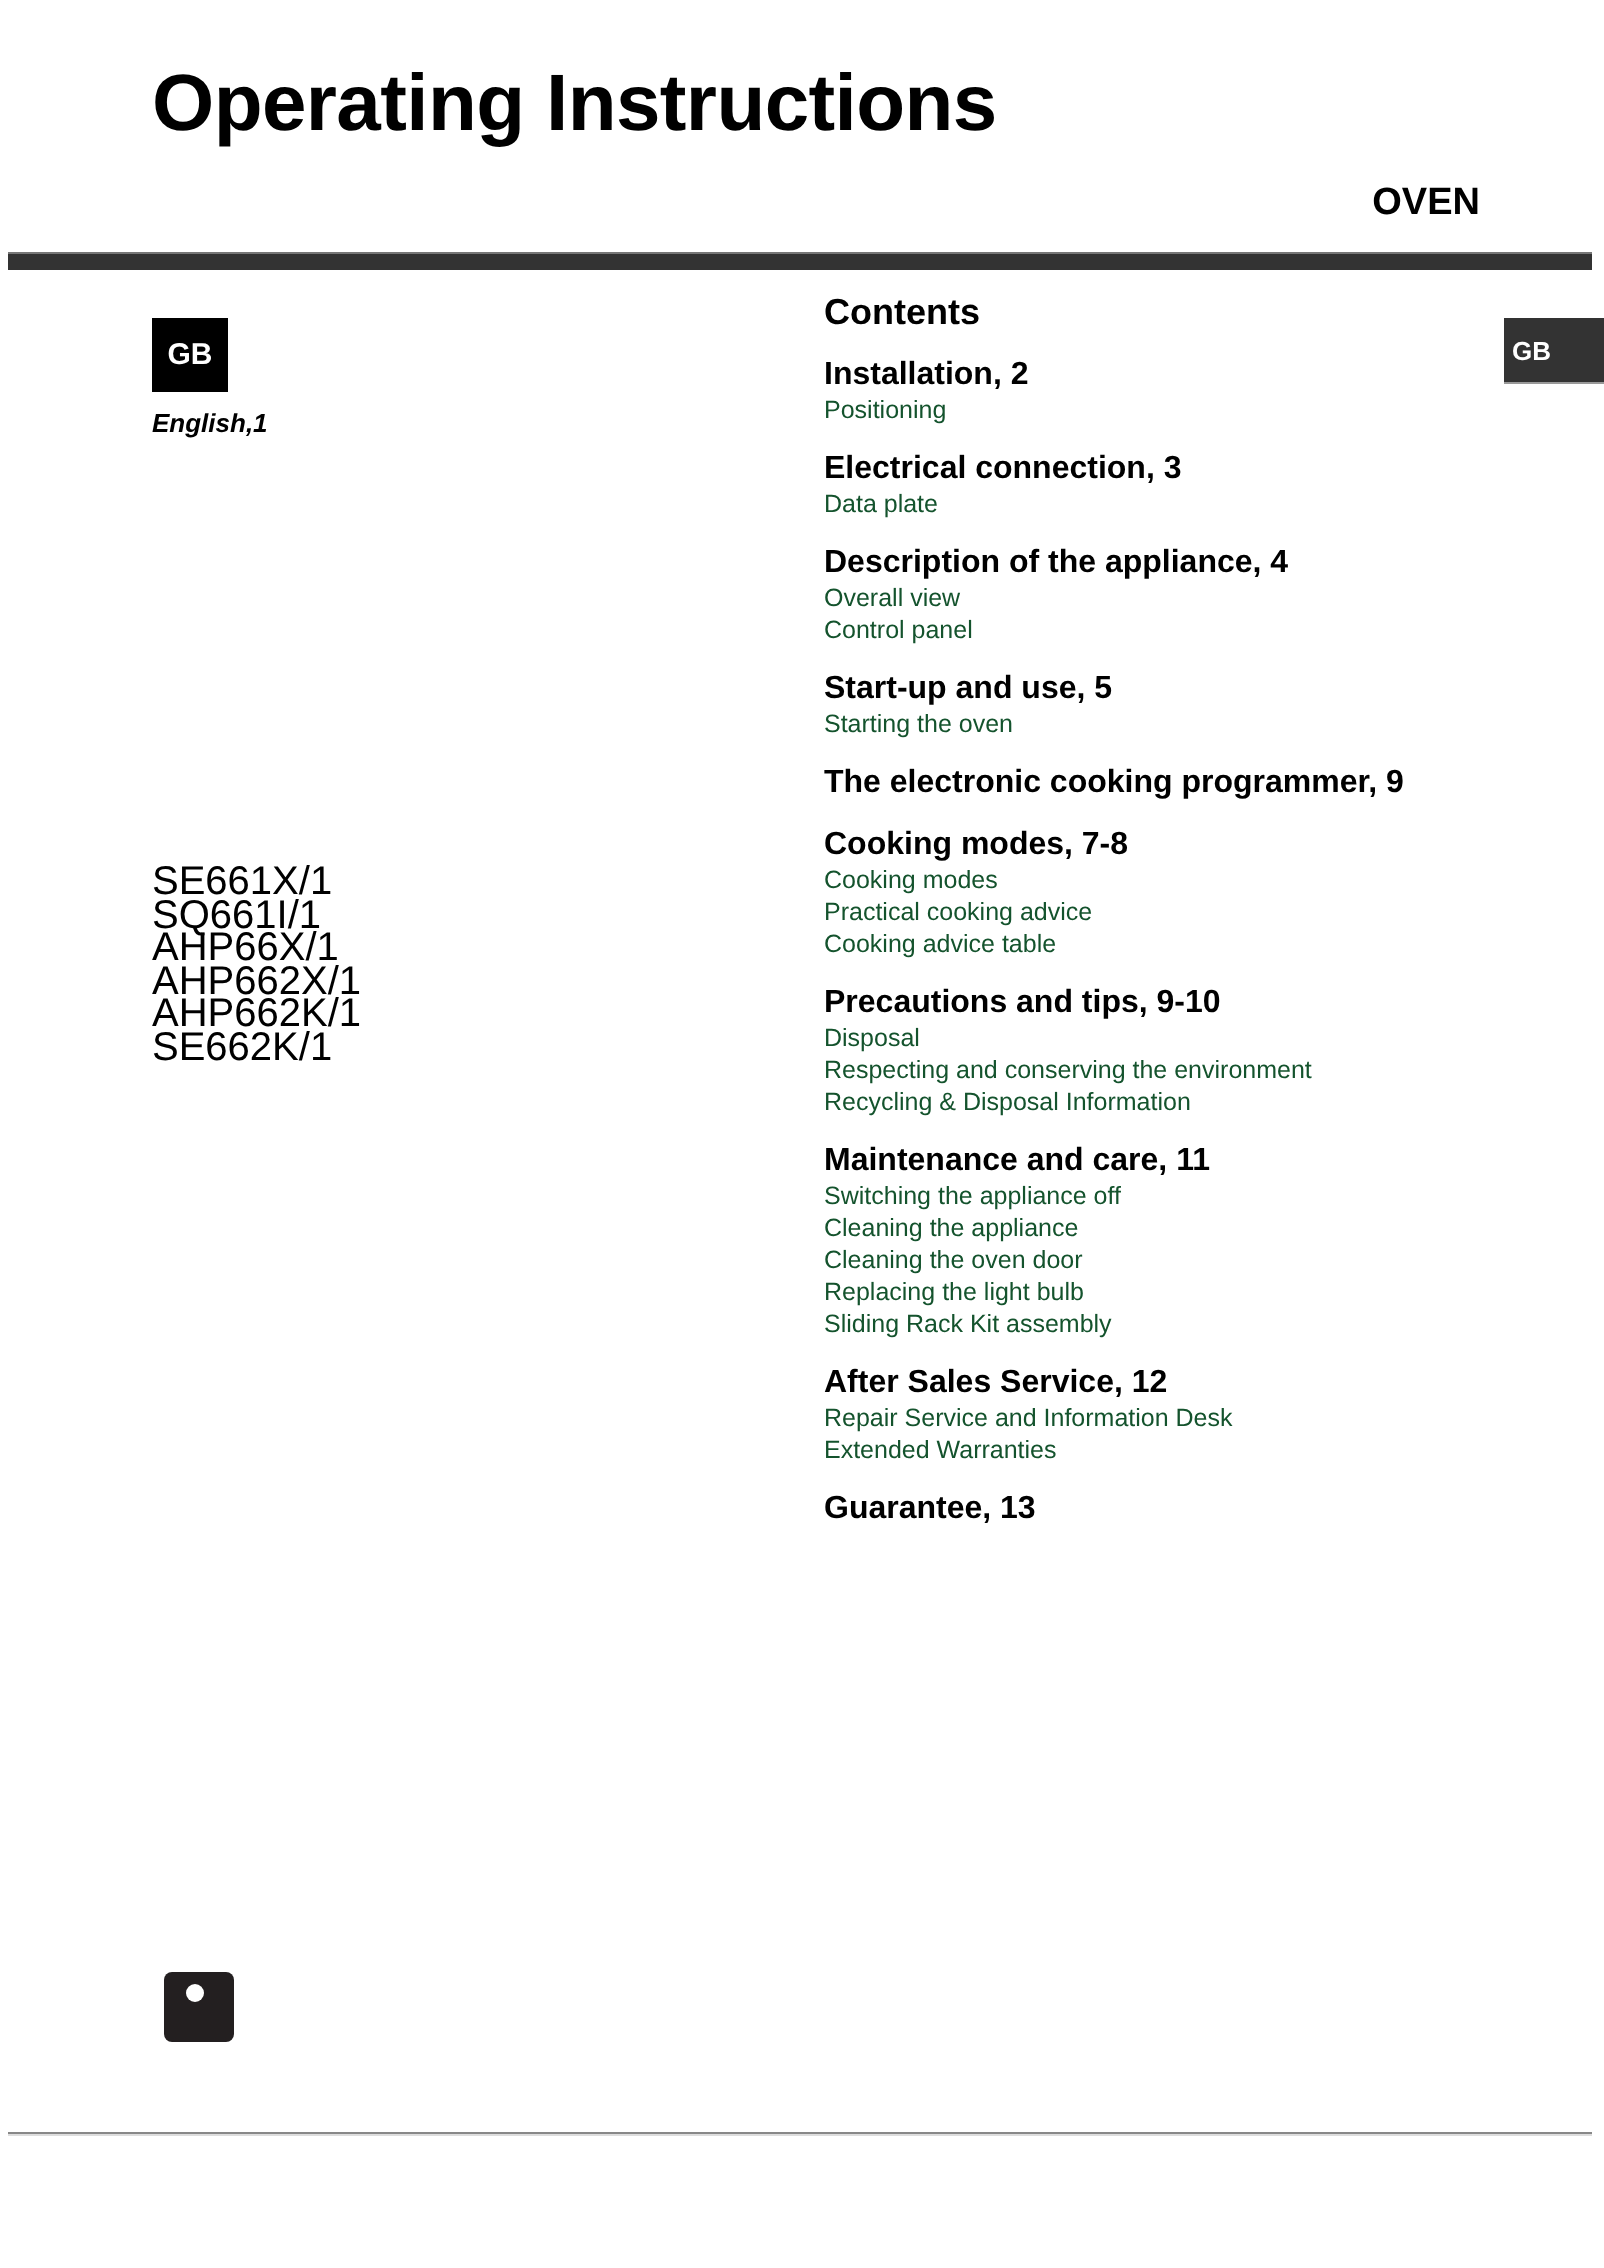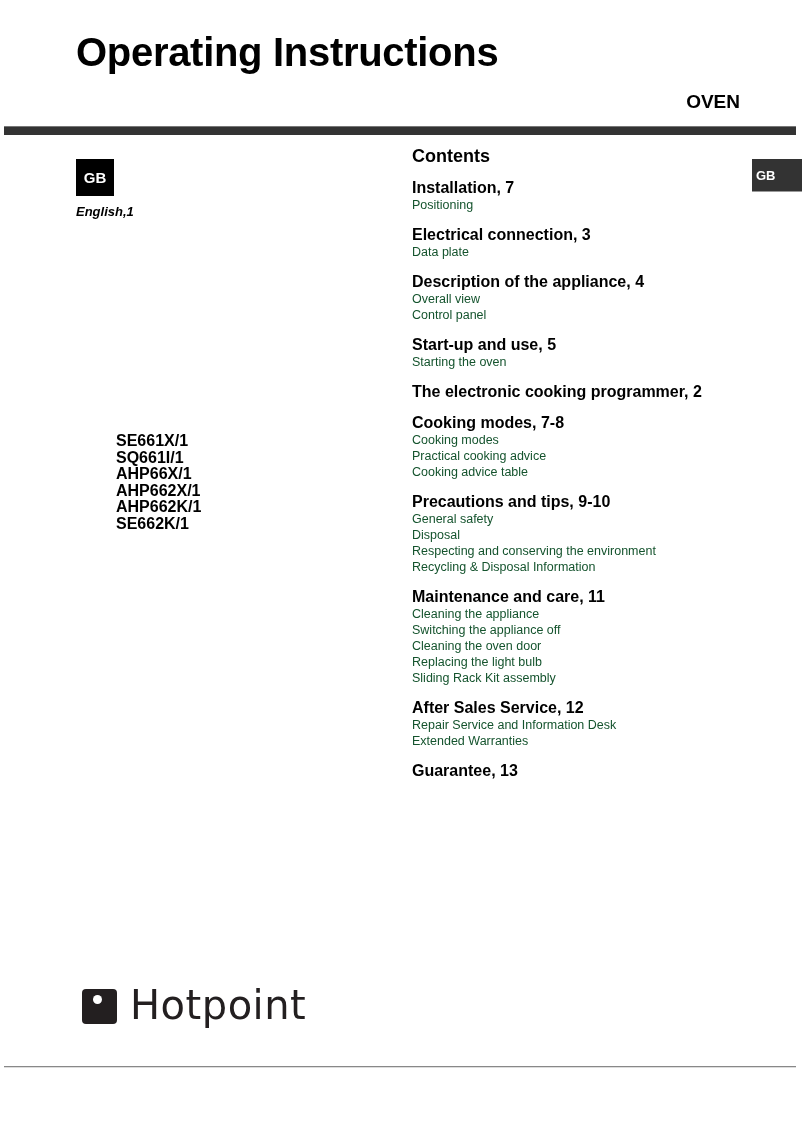--- a/index.html
+++ b/index.html
@@ -30,21 +30,21 @@
       font-size: 13px; font-weight: bold; line-height: 16px; font-style: italic;
     }
     .side-tab {
       position: absolute; left: 752px; top: 159px; width: 50px; height: 33px;
       background: #333333; color: #fff; font-weight: bold; font-size: 13px;
       display: flex; align-items: center; padding-left: 4px; box-sizing: border-box;
       border-bottom: 1px solid #999;
     }
     .models {
       position: absolute; left: 76px; top: 433px;
-      font-size: 16px; font-weight: bold; line-height: 16.5px; margin-left: 40px;
+      font-size: 20px; font-weight: normal; line-height: 16.5px;
     }
     .models div { white-space: nowrap; }
     .contents {
       position: absolute; left: 412px; top: 145px; width: 360px;
     }
     .contents-title {
       font-size: 18px; font-weight: bold; line-height: 22px; margin: 0 0 11px 0;
     }
     .section { margin-bottom: 12px; }
     .section-heading {
@@ -92,79 +92,77 @@
   <div>AHP66X/1</div>
   <div>AHP662X/1</div>
   <div>AHP662K/1</div>
   <div>SE662K/1</div>
 </div>
 
 <div class="contents">
   <h2 class="contents-title">Contents</h2>
 
   <div class="section">
-    <h3 class="section-heading">Installation, 7</h3>
+    <h3 class="section-heading">Installation, 2</h3>
     <div class="section-item">Positioning</div>
   </div>
 
   <div class="section">
     <h3 class="section-heading">Electrical connection, 3</h3>
     <div class="section-item">Data plate</div>
   </div>
 
   <div class="section">
     <h3 class="section-heading">Description of the appliance, 4</h3>
     <div class="section-item">Overall view</div>
     <div class="section-item">Control panel</div>
   </div>
 
   <div class="section">
     <h3 class="section-heading">Start-up and use, 5</h3>
     <div class="section-item">Starting the oven</div>
   </div>
 
   <div class="section">
-    <h3 class="section-heading">The electronic cooking programmer, 2</h3>
+    <h3 class="section-heading">The electronic cooking programmer, 9</h3>
   </div>
 
   <div class="section">
     <h3 class="section-heading">Cooking modes, 7-8</h3>
     <div class="section-item">Cooking modes</div>
     <div class="section-item">Practical cooking advice</div>
     <div class="section-item">Cooking advice table</div>
   </div>
 
   <div class="section">
     <h3 class="section-heading">Precautions and tips, 9-10</h3>
-    <div class="section-item">General safety</div>
     <div class="section-item">Disposal</div>
     <div class="section-item">Respecting and conserving the environment</div>
     <div class="section-item">Recycling &amp; Disposal Information</div>
   </div>
 
   <div class="section">
     <h3 class="section-heading">Maintenance and care, 11</h3>
+    <div class="section-item">Switching the appliance off</div>
     <div class="section-item">Cleaning the appliance</div>
-    <div class="section-item">Switching the appliance off</div>
     <div class="section-item">Cleaning the oven door</div>
     <div class="section-item">Replacing the light bulb</div>
     <div class="section-item">Sliding Rack Kit assembly</div>
   </div>
 
   <div class="section">
     <h3 class="section-heading">After Sales Service, 12</h3>
     <div class="section-item">Repair Service and Information Desk</div>
     <div class="section-item">Extended Warranties</div>
   </div>
 
   <div class="section">
     <h3 class="section-heading">Guarantee, 13</h3>
   </div>
 </div>
 
 <div class="logo">
   <div class="logo-mark">
       <span class="dot"></span>
     </div>
-  <span class="logo-text">Hotpoint</span>
 </div>
 
 <div class="bottom-rule"></div>
 
 </body></html>

